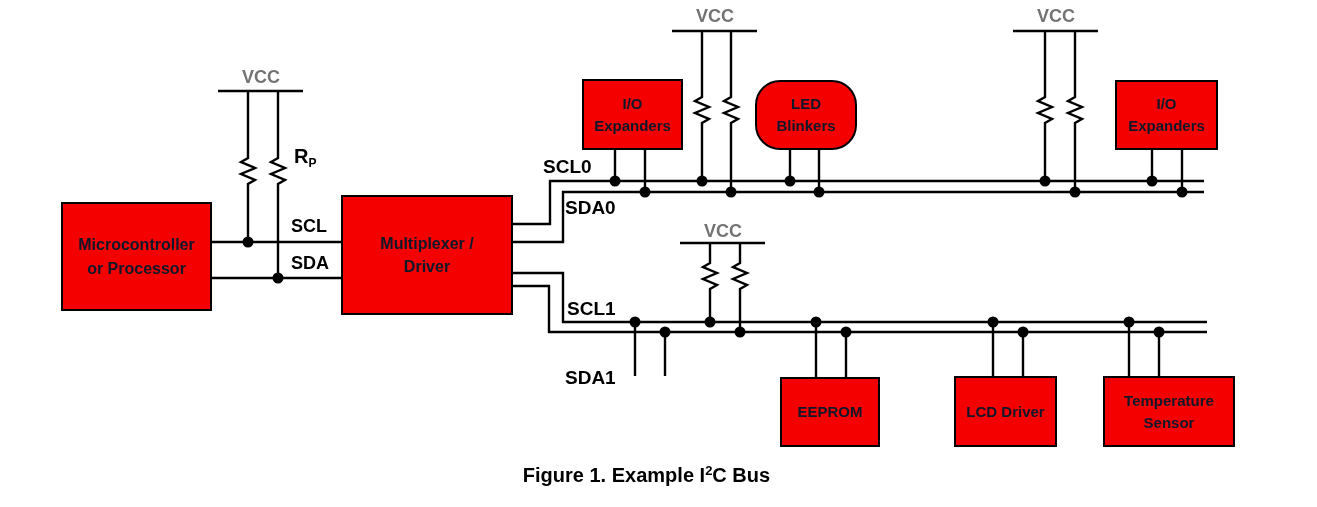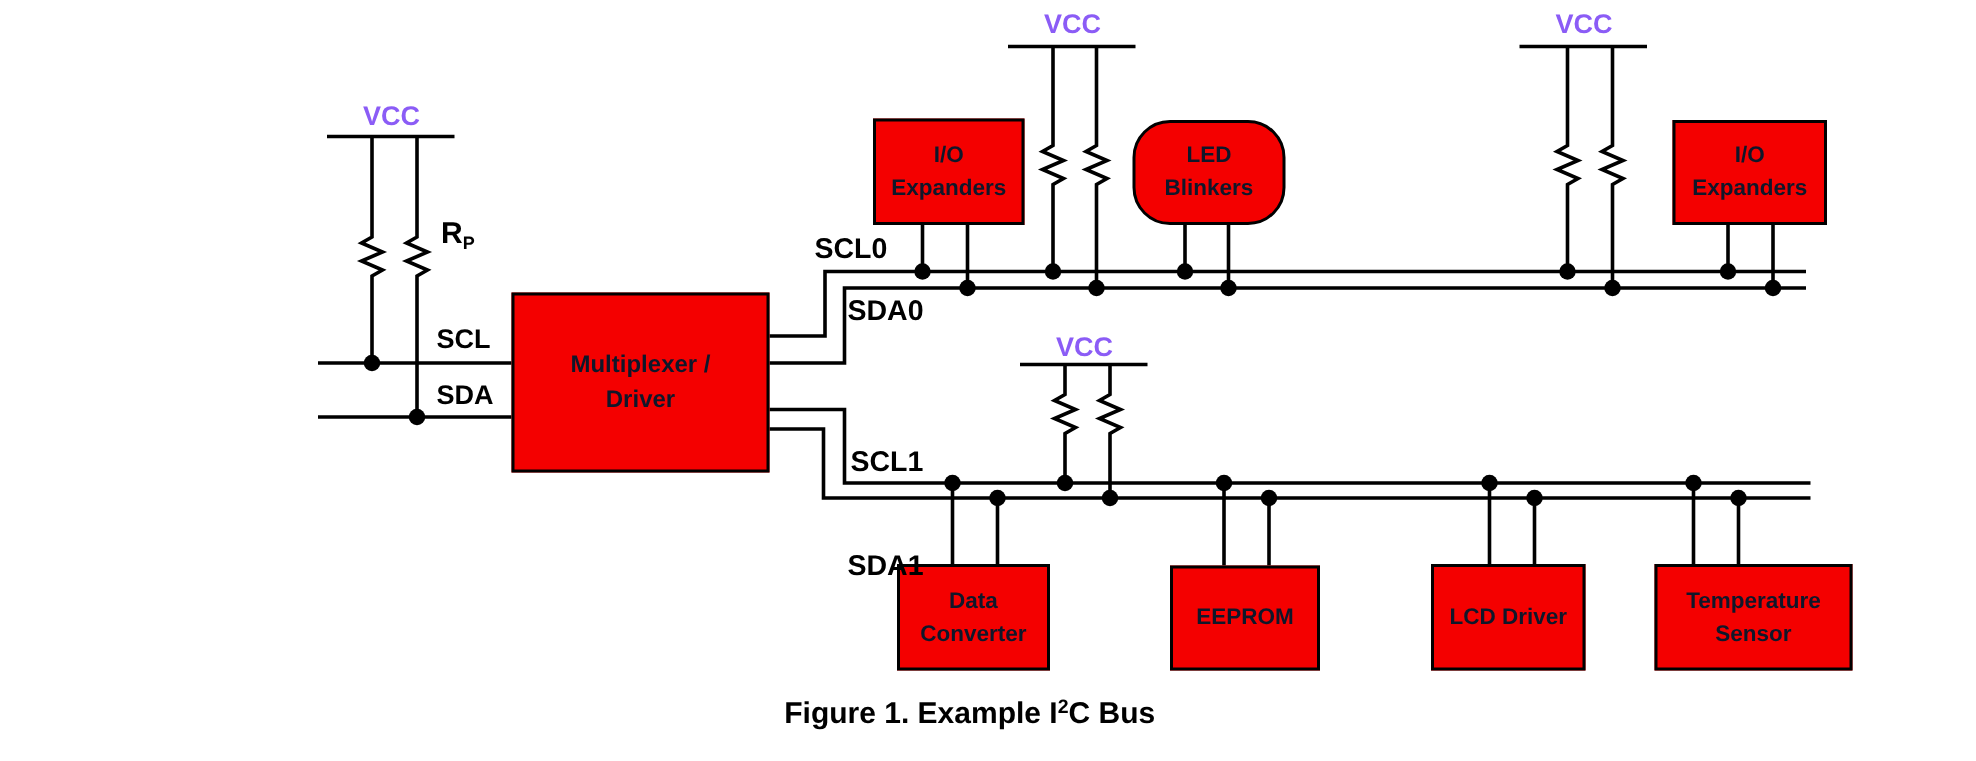--- a/index.html
+++ b/index.html
@@ -32,21 +32,21 @@
     position: absolute;
     color: #000000;
     font-weight: bold;
     font-size: 19px;
     white-space: nowrap;
   }
   .vcc-label {
     position: absolute;
     width: 50px;
     text-align: center;
-    color: #8b5cf6;
+    color: #737373;
     font-weight: bold;
     font-size: 18px;
   }
   .rp-label { position: absolute; color: #000000; font-weight: bold; font-size: 20px; }
   .rp-label .sub { font-size: 12px; vertical-align: -4px; font-weight: bold; }
   .caption {
     position: absolute;
     left: 0;
     top: 463px;
     width: 1293px;
@@ -124,36 +124,36 @@
       <circle cx="740" cy="332" r="5.5"></circle>
       <circle cx="816" cy="322" r="5.5"></circle>
       <circle cx="846" cy="332" r="5.5"></circle>
       <circle cx="993" cy="322" r="5.5"></circle>
       <circle cx="1023" cy="332" r="5.5"></circle>
       <circle cx="1129" cy="322" r="5.5"></circle>
       <circle cx="1159" cy="332" r="5.5"></circle>
     </g>
   </svg>
 
+  <div class="block big" style="left:61px; top:202px; width:151px; height:109px;">Microcontroller
+or Processor</div>
 
   <div class="block big" style="left:341px; top:195px; width:172px; height:120px;">Multiplexer /
 Driver</div>
 
   <div class="block" style="left:582px; top:79px; width:101px; height:71px;">I/O
 Expanders</div>
 
   <div class="block" style="left:755px; top:80px; width:102px; height:70px;border-radius:25px;">LED
 Blinkers</div>
 
 
   <div class="block" style="left:1115px; top:80px; width:103px; height:70px;">I/O
 Expanders</div>
 
-  <div class="block" style="left:598px; top:376px; width:102px; height:71px;">Data
-Converter</div>
 
   <div class="block" style="left:780px; top:377px; width:100px; height:70px;">EEPROM</div>
 
   <div class="block" style="left:954px; top:376px; width:103px; height:71px;">LCD Driver</div>
 
   <div class="block" style="left:1103px; top:376px; width:132px; height:71px;">Temperature
 Sensor</div>
 
   <div class="vcc-label" style="left:236px; top:67px;">VCC</div>
   <div class="vcc-label" style="left:690px; top:6px;">VCC</div>

